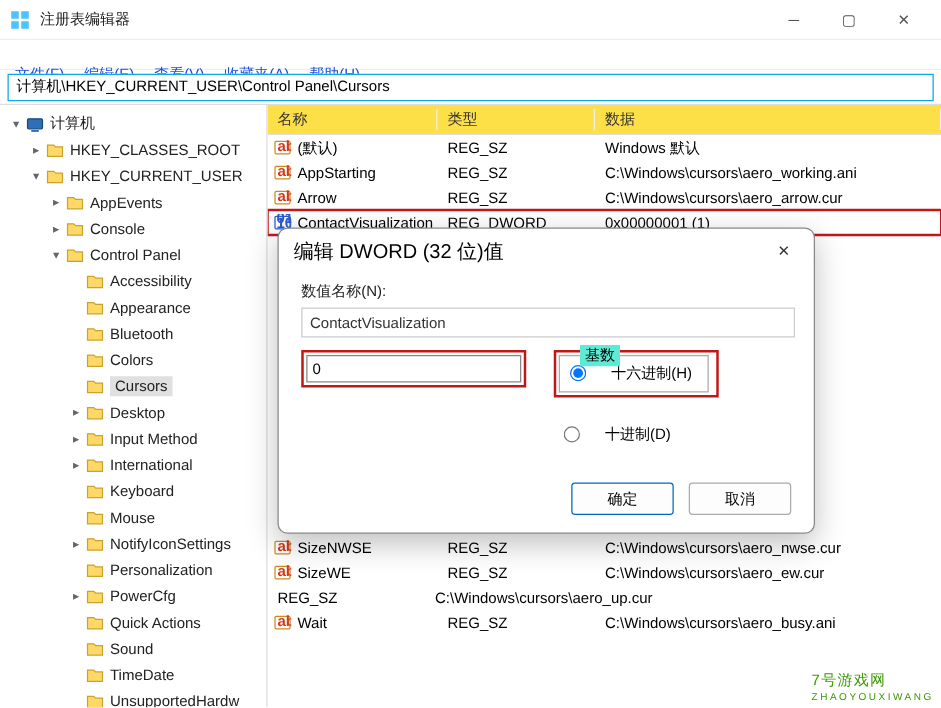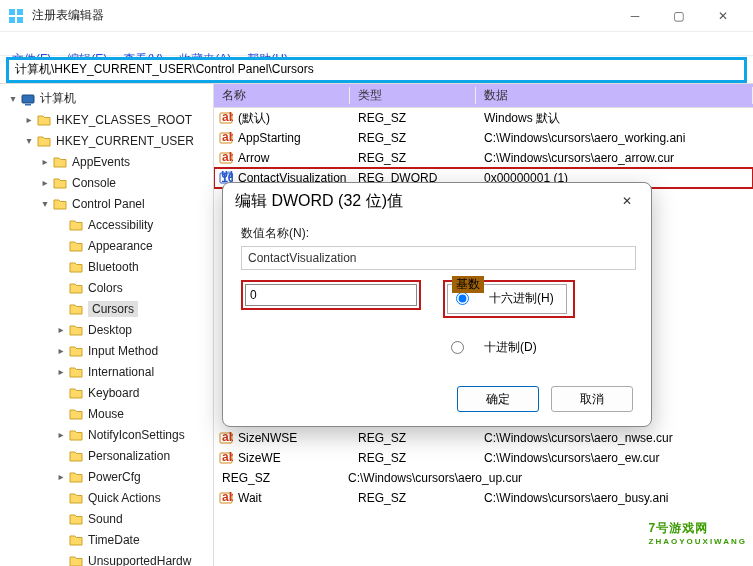--- a/index.html
+++ b/index.html
@@ -11,37 +11,37 @@
 .titlebar .title { flex: 1; font-size: 12px; color: #222; }
 .wincontrols { display: flex; }
 .wincontrols div { width: 44px; height: 32px; display: flex; align-items: center; justify-content: center; color: #555; }
 
 
 .menubar { height: 24px; display: flex; align-items: center; padding: 0 4px; border-bottom: 1px solid #eee; }
 .menubar span { padding: 2px 8px; color: #1d4ed8; margin-top: 32px; }
 
 
 .addressbar { height: 28px; display: flex; align-items: center; padding: 2px 6px; border-bottom: 1px solid #ddd; }
-.addressbar input { flex: 1; border: 3px solid #0ea5e9; padding: 3px 6px; font-size: 12px; background:#fff; }
+.addressbar input { flex: 1; border: 1px solid #0ea5e9; padding: 3px 6px; font-size: 12px; background:#fff; }
 
 
 .main { display: flex; height: calc(100% - 32px - 24px - 28px); }
 
 
 .tree { width: 214px; border-right: 1px solid #ddd; overflow: hidden; padding: 4px 0 4px 2px; }
 .tree .node { display: flex; align-items: center; height: 21px; white-space: nowrap; }
 .tree .twisty { width: 14px; text-align: center; color: #666; font-size: 10px; }
 .tree .ficon { width: 16px; height: 14px; margin-right: 4px; display:flex; align-items:center; justify-content:center; }
 .tree .lbl { color: #222; }
 .tree .lbl.sel { background: #e0e0e0; padding: 1px 4px; }
 .ind1 { padding-left: 4px; } .ind2 { padding-left: 20px; } .ind3 { padding-left: 36px; } .ind4 { padding-left: 52px; }
 
 
 .list { flex: 1; display: flex; flex-direction: column; overflow: hidden; }
-.listhead { display: flex; height: 24px; border-bottom: 1px solid #ddd; align-items: center; background:#c4b5fd; }
+.listhead { display: flex; height: 24px; border-bottom: 1px solid #ddd; align-items: center; background:#fde047; }
 .listhead div { border-right: 1px solid #eee; padding: 0 8px; color:#333; }
 .col-name { width: 136px; } .col-type { width: 126px; } .col-data { flex: 1; }
 .listbody { flex: 1; overflow: hidden; }
 .row { display: flex; height: 20px; align-items: center; }
 .row .c1 { width: 136px; display:flex; align-items:center; padding-left:4px; gap:4px; overflow:hidden; }
 .row .c2 { width: 126px; padding-left:8px; }
 .row .c3 { flex: 1; padding-left:8px; white-space:nowrap; overflow:hidden; }
 .valicon { width:16px; height:14px; display:flex; align-items:center; justify-content:center; }
 .row.hl { outline: 2px solid #c01818; outline-offset:-1px; }
 
@@ -50,28 +50,28 @@
 .dialog .dlgtitle { height: 36px; display:flex; align-items:center; padding: 0 12px; font-size:16px; }
 .dialog .dlgclose { position:absolute; top:6px; right:8px; width:32px; height:24px; display:flex; align-items:center; justify-content:center; color:#333; }
 .dialog .body { padding: 0 18px 10px 18px; }
 .dialog .lab { margin-top: 6px; color:#222; }
 .dialog .ro { border:1px solid #ccc; padding:4px 6px; margin-top:4px; width: 395px; background:#fff; color:#333; }
 .dialog .rowflex { display:flex; margin-top:10px; gap: 22px; }
 .dialog .inbox { border:2px solid #c01818; padding:2px; width:180px; }
 .dialog .inbox input { width:100%; border:1px solid #888; padding:3px 4px; font-size:12px; }
 .dialog .radiobox { border:2px solid #c01818; padding:2px 6px 2px 2px; }
 .dialog .radgroup { border:1px solid #aaa; padding: 4px 8px 6px 8px; position:relative; min-width:120px; }
-.dialog .radgroup .legend { position:absolute; top:-9px; left:4px; background:#a16207; padding:0 4px; }
+.dialog .radgroup .legend { position:absolute; top:-9px; left:16px; background:#5eead4; padding:0 4px; }
 .dialog .radline { display:flex; align-items:center; gap:20px; height:18px; }
 .dialog .btns { display:flex; justify-content:flex-end; gap:12px; margin-top: 24px; align-items: flex-end; }
 .dialog .btn { width:82px; height:26px; border:1px solid #aaa; background:#fdfdfd; border-radius:3px; display:flex; align-items:center; justify-content:center; }
 .dialog .btn.primary { border-color:#0067c0; }
 
 
-.wm { position:absolute; right:6px; bottom:20px; color:#3a9a00; font-size:14px; font-weight:bold; letter-spacing:1px; pointer-events:none;}
+.wm { position:absolute; right:6px; bottom:4px; color:#3a9a00; font-size:14px; font-weight:normal; letter-spacing:1px; pointer-events:none;}
 .wm small { display:block; color:#3a9a00; font-size:8px; letter-spacing:2px; text-align:center;}
 </style>
 </head>
 <body>
 
 <svg width="0" height="0" style="position:absolute">
   <defs>
     <g id="pc">
         <rect x="1" y="3" width="12" height="8" rx="1" fill="#2f6fb5" stroke="#1a4a80"></rect>
         <rect x="4" y="12" width="6" height="1.5" fill="#2f6fb5"></rect>

